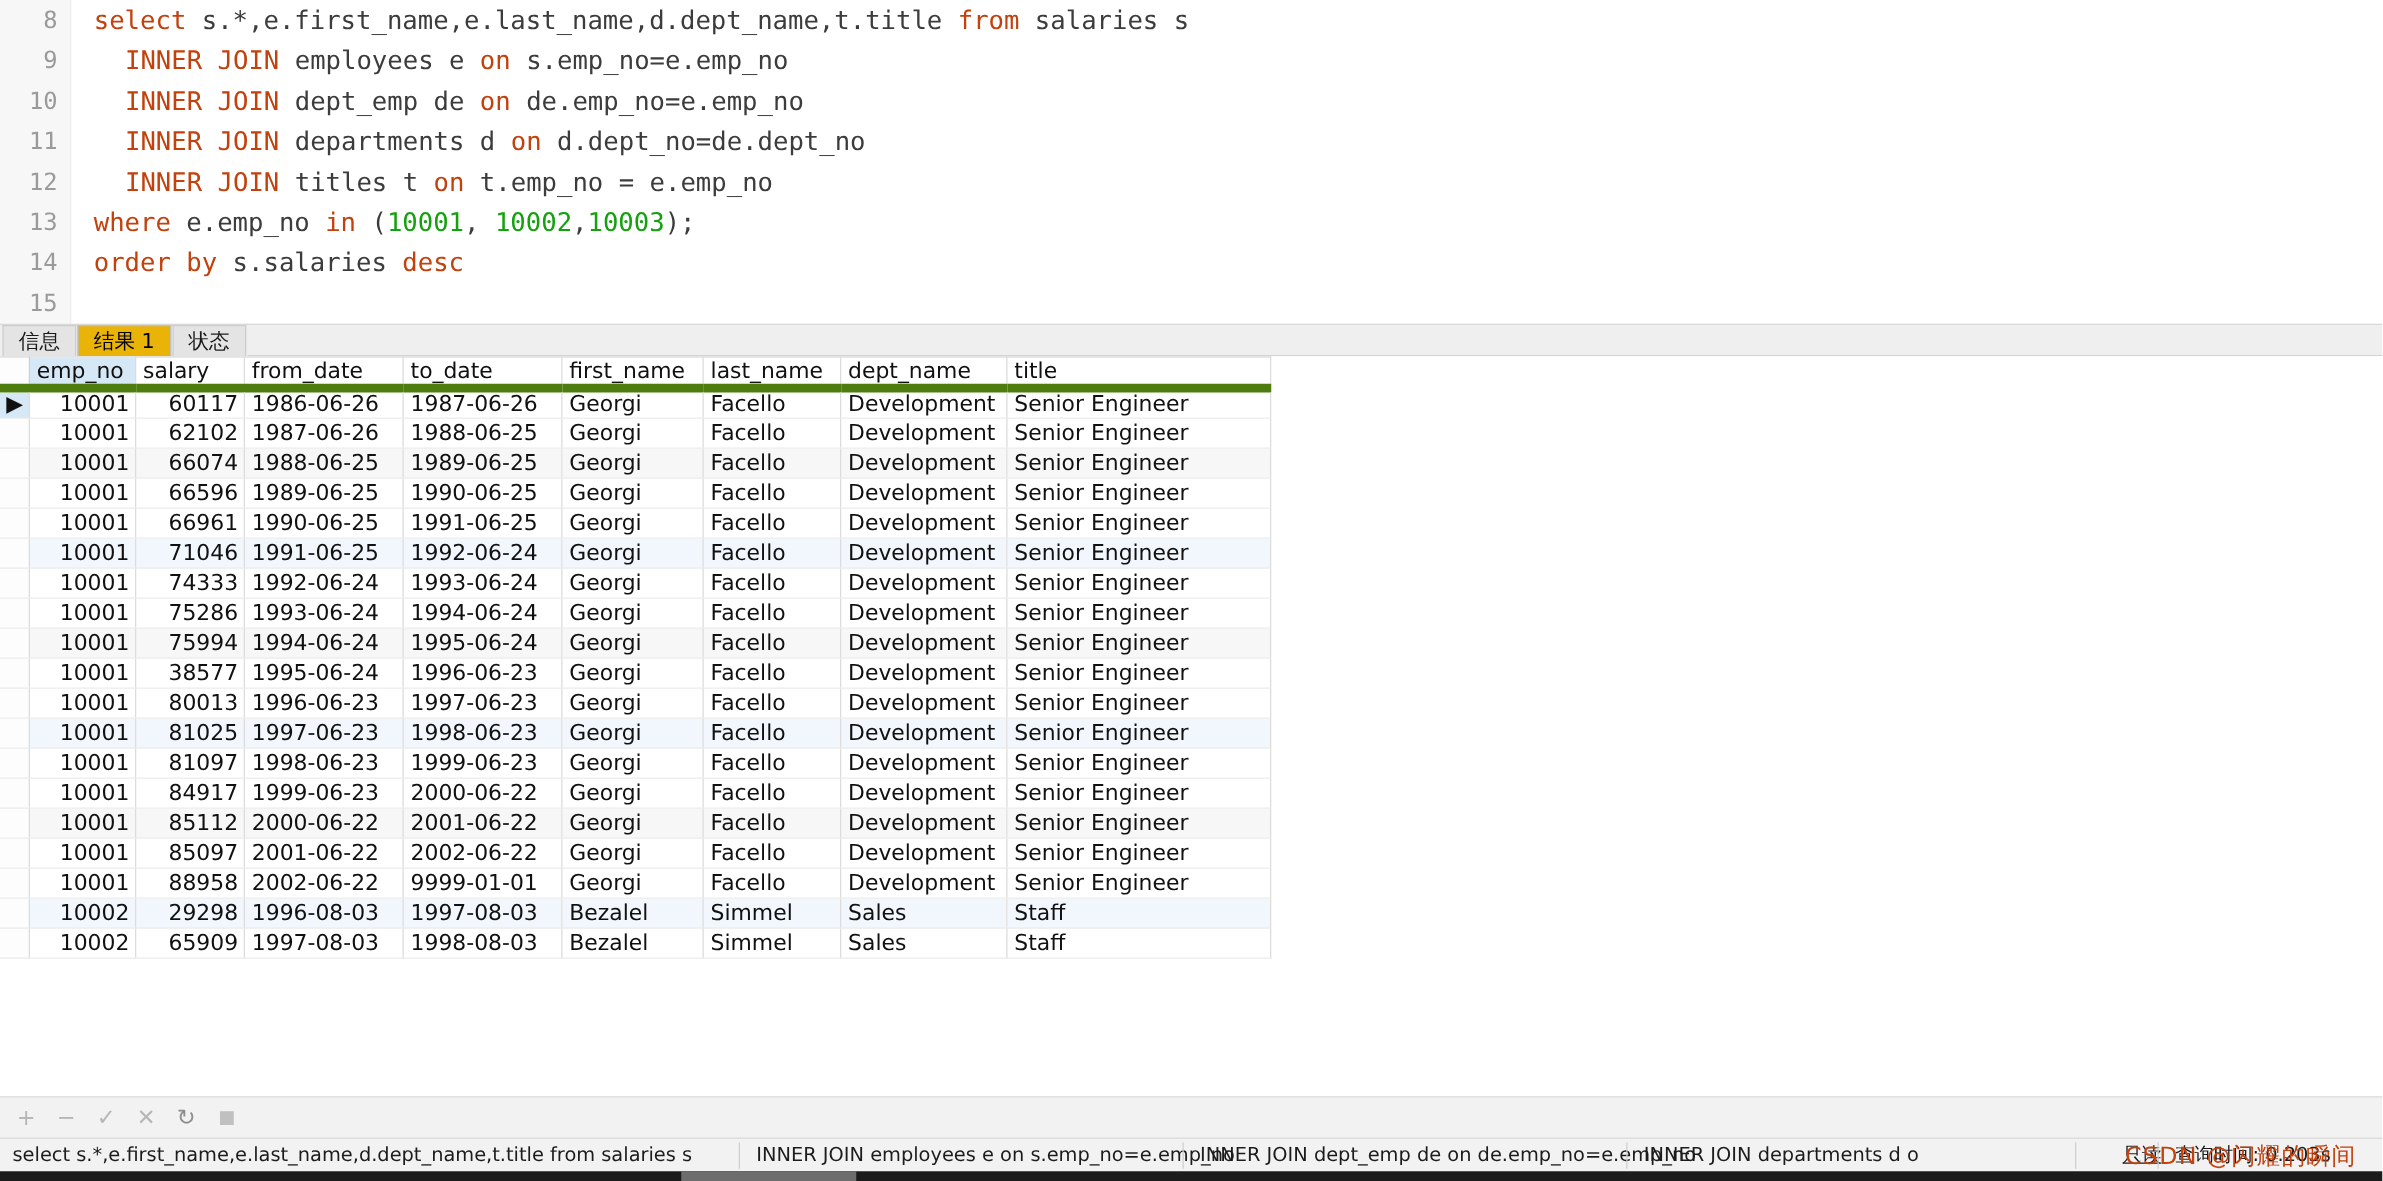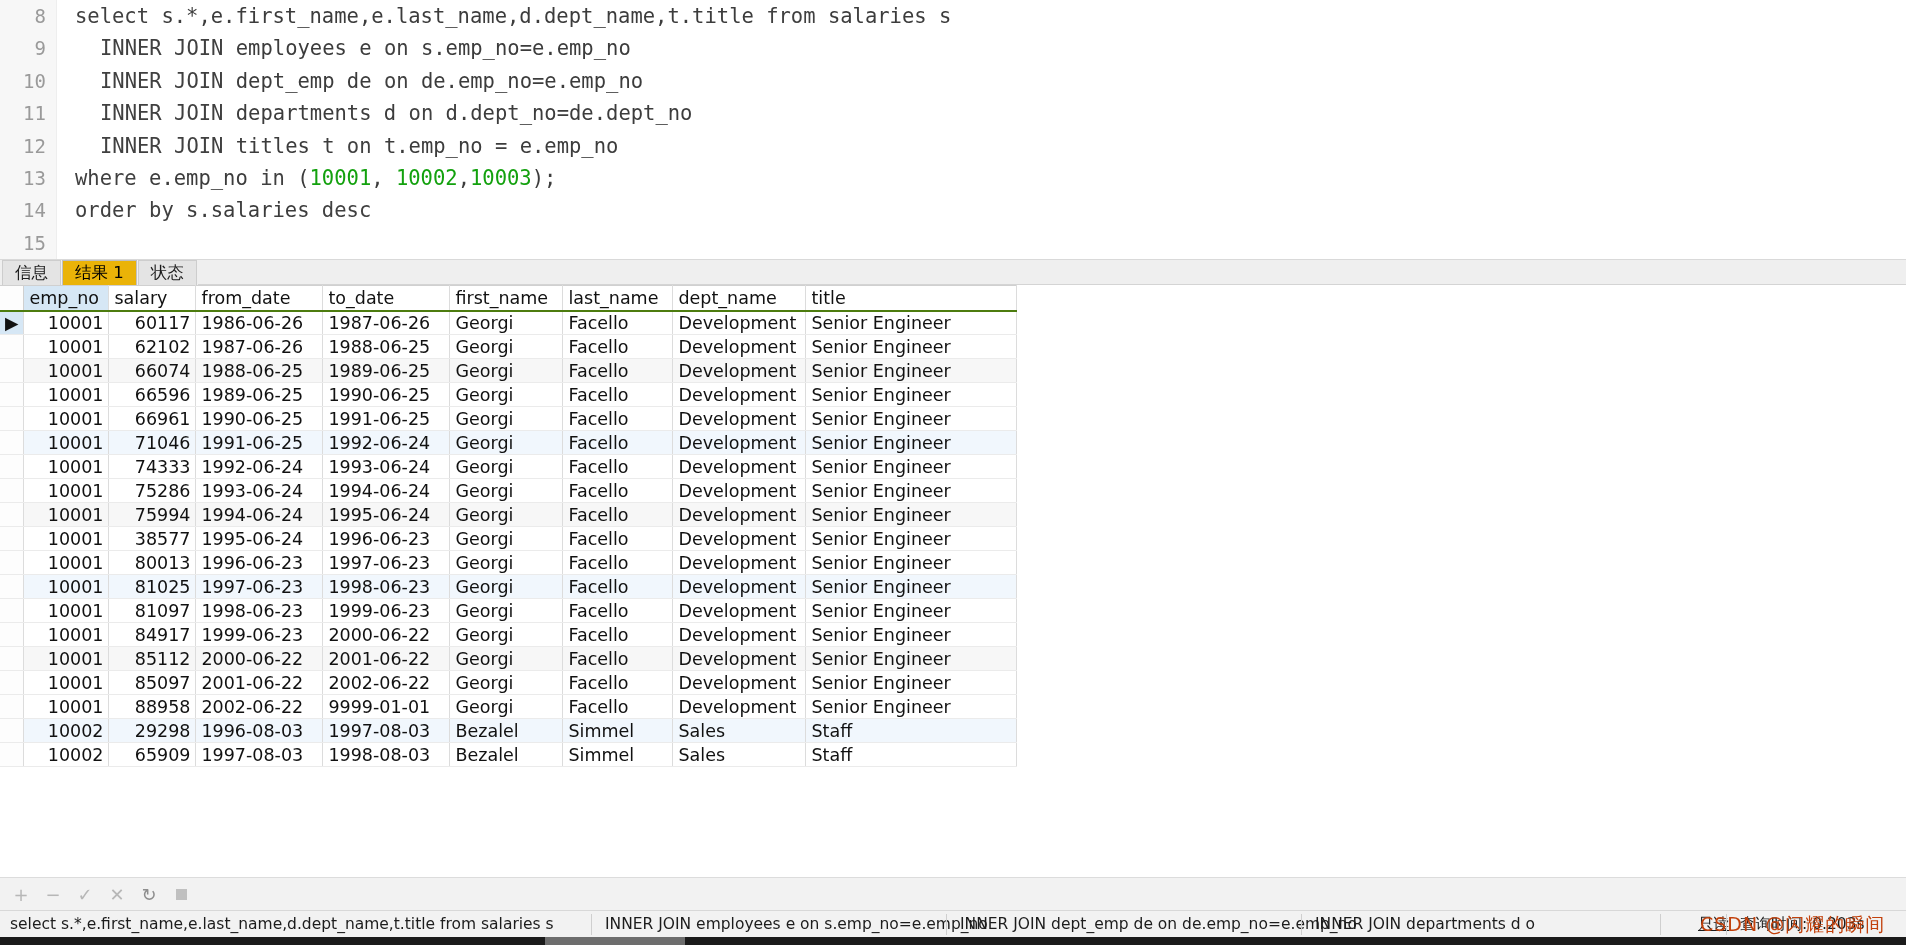--- a/index.html
+++ b/index.html
@@ -31,21 +31,21 @@
     line-height: 32.4px;
     white-space: pre;
   }
   .code-line { height: 32.4px; display: flex; align-items: center; }
   .ln {
     width: 57px; flex: 0 0 57px; text-align: right; padding-right: 11px;
     color: #9a9a9a; font-size: 19px;
     font-family: "DejaVu Sans Mono", monospace;
   }
   .code-text { flex: 1 1 auto; color: #3c3c3c; padding-left: 18px; white-space: pre; }
-  .kw  { color: #404040; }
+  .kw  { color: #c2410c; }
   .num { color: #13a10e; }
 
   
   .tabbar {
     position: absolute; left: 0; top: 259px; width: 1906px; height: 26px;
     background: #efefef;
     border-top: 1px solid #d9d9d9;
     display: flex; align-items: flex-end;
     padding-left: 2px;
   }
@@ -72,21 +72,21 @@
     font-family: "DejaVu Sans", sans-serif;
     color: #111;
     height: 24px;
     padding: 0 5px;
     border-right: 1px solid #dcdcdc;
     border-bottom: 1px solid #ebebeb;
     overflow: hidden; white-space: nowrap;
   }
   table.grid thead th {
     background: #ffffff;
-    border-bottom: 2px solid #4d7c0f;
+    border-bottom: 7px solid #4d7c0f;
     border-top: 1px solid #d0d0d0;
     text-align: left; font-weight: normal;
     height: 25px;
   }
   table.grid thead th.sel-head { background: #d6e7f5; }
   table.grid thead th.gutter-head { background: #fdfdfd; border-right: 1px solid #d0d0d0; }
   td.gutter-cell {
     background: #fdfdfd; border-right: 1px solid #d0d0d0;
     text-align: center; color: #333; font-size: 12px;
   }

